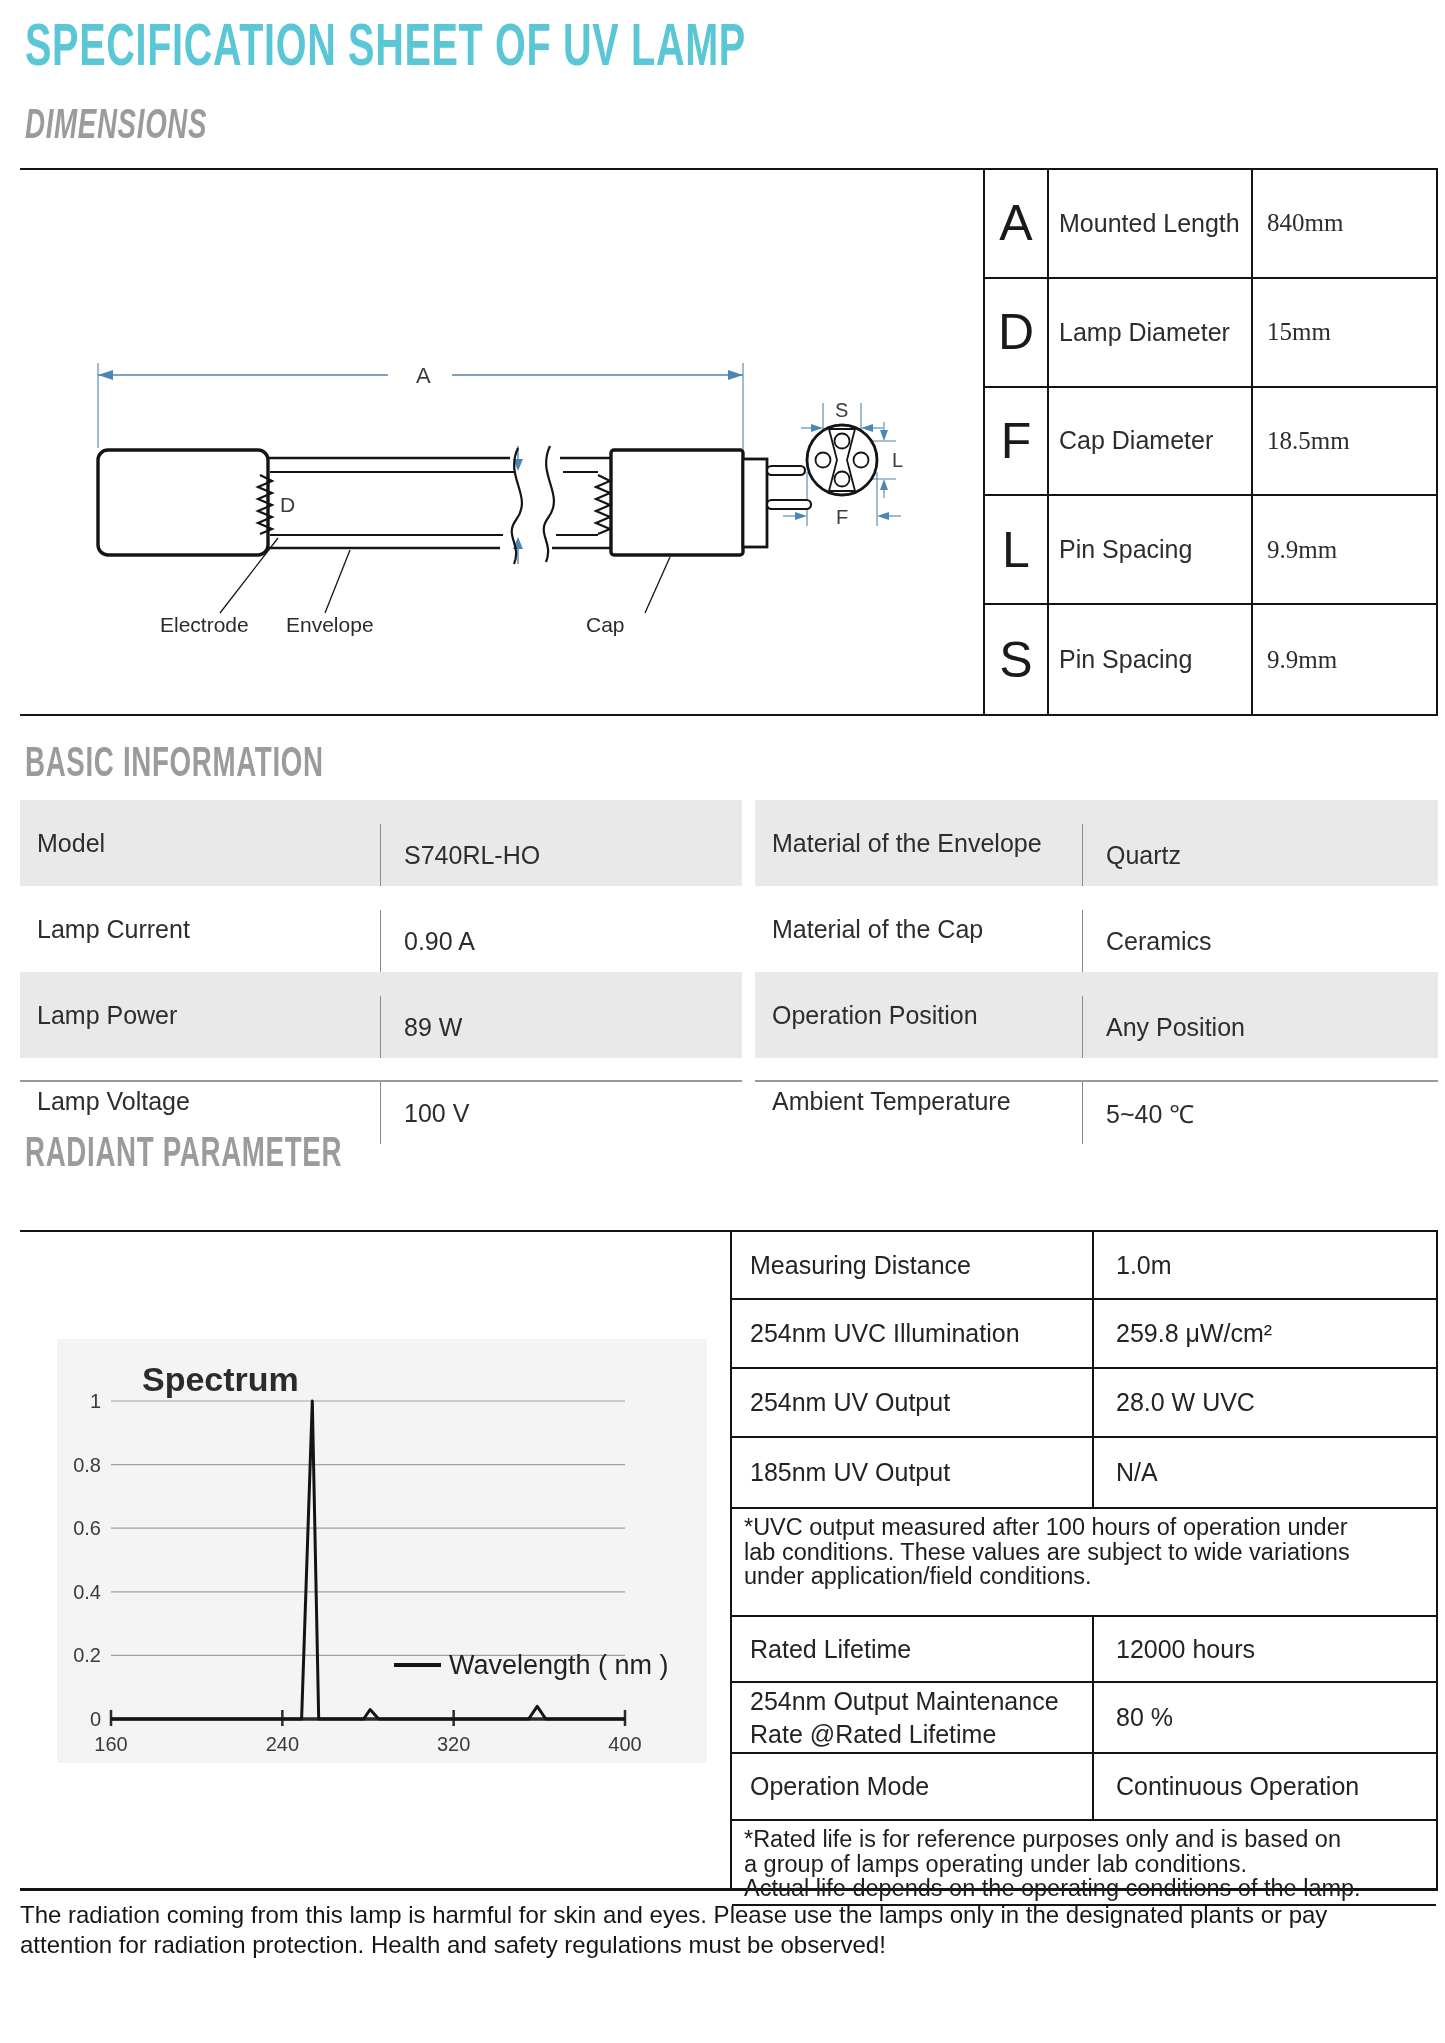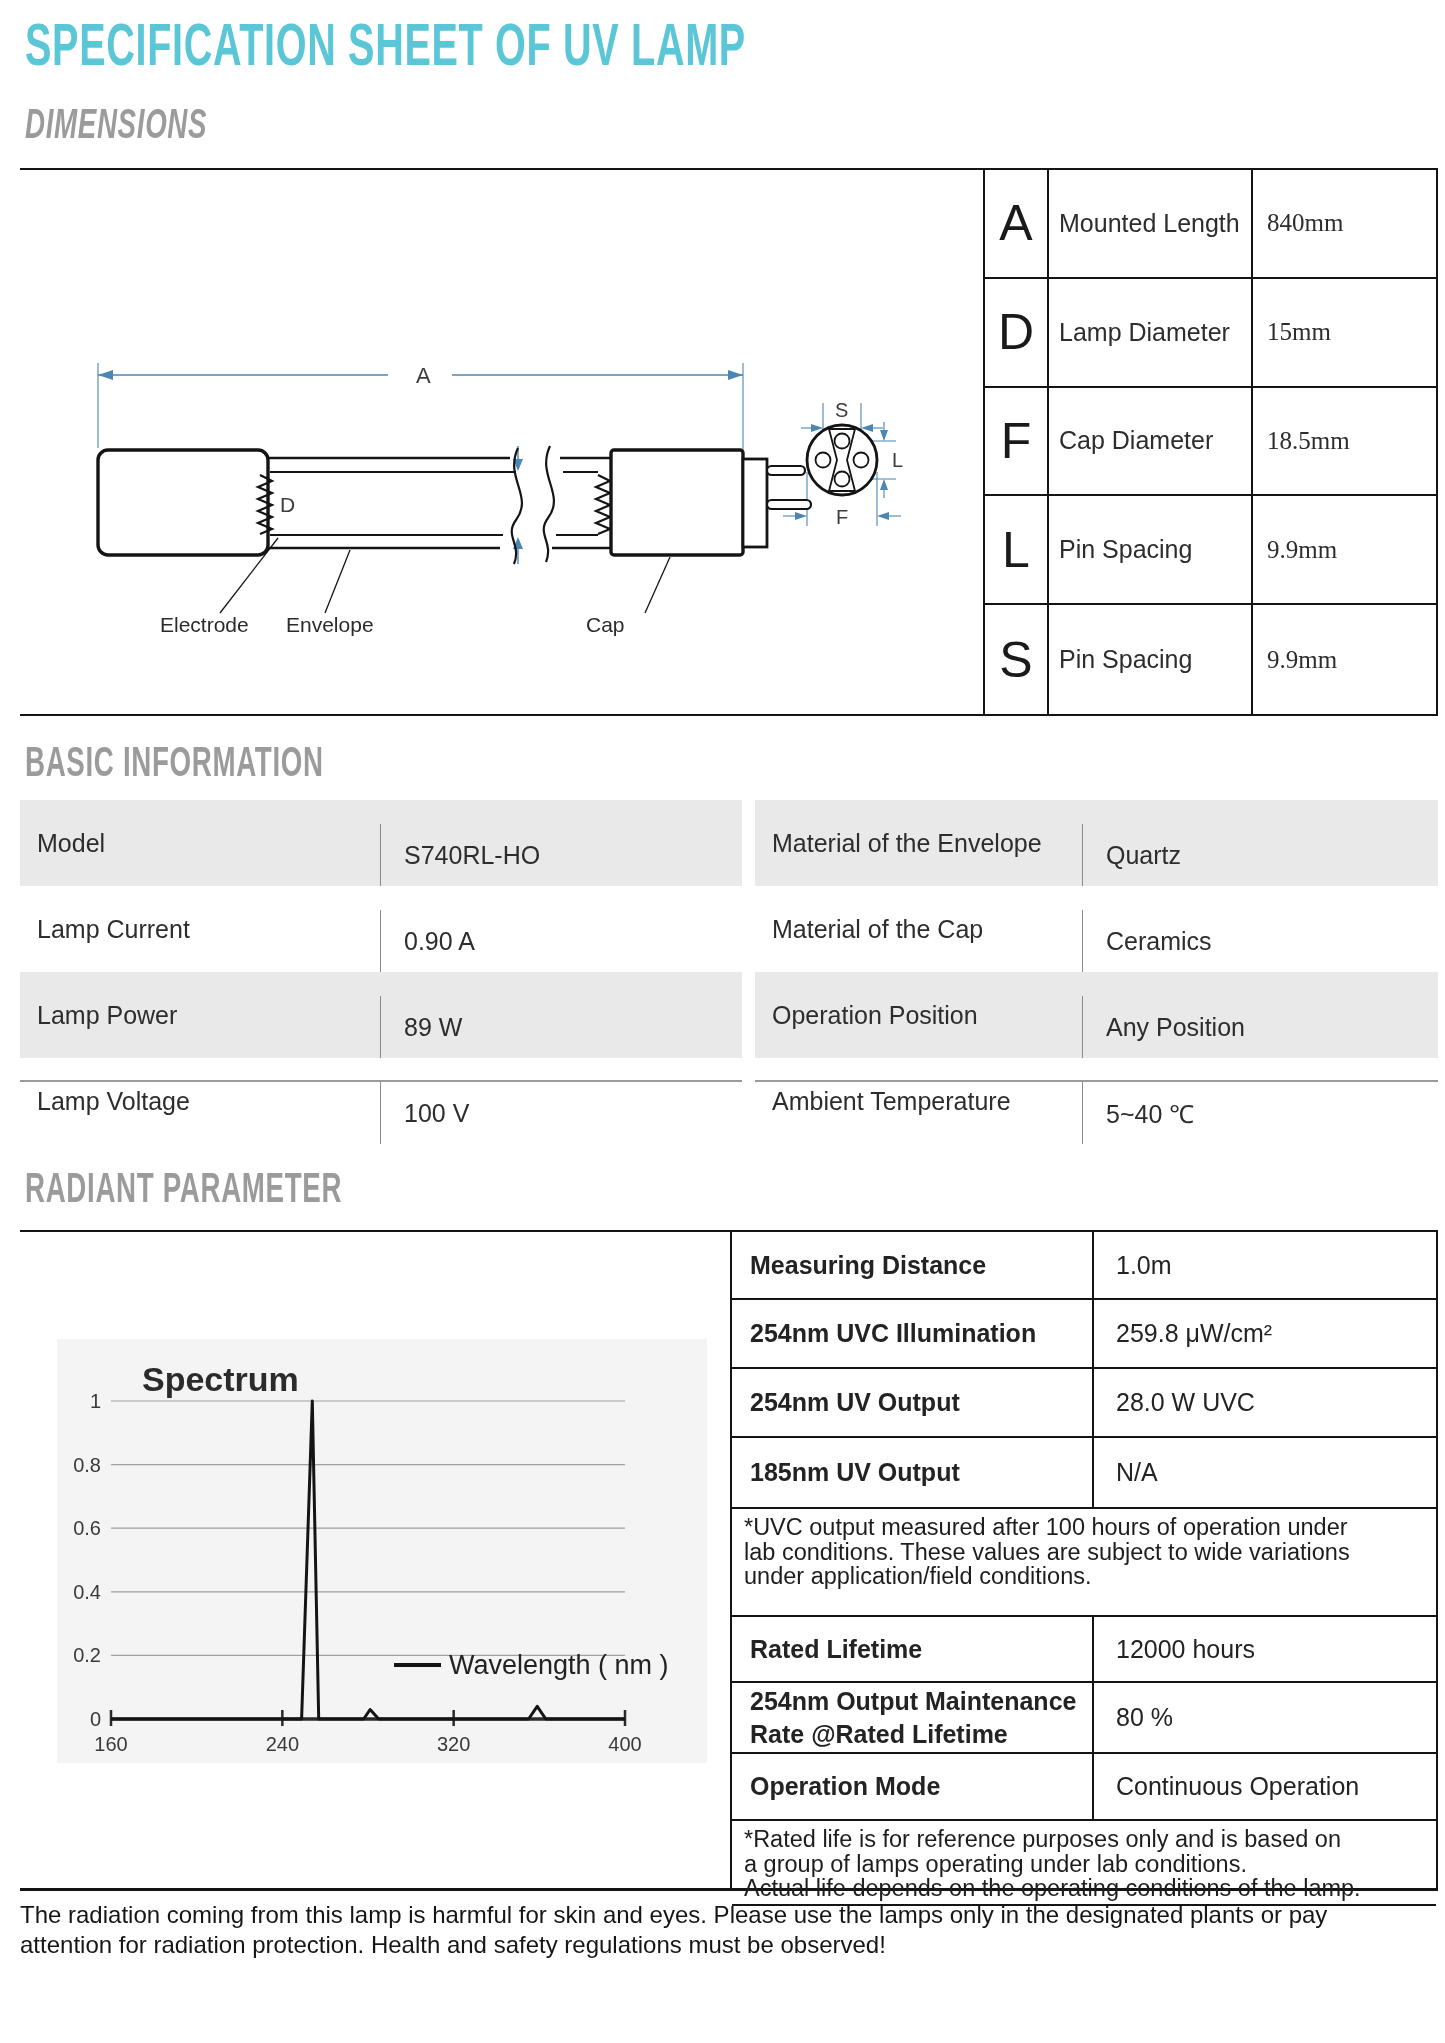--- a/index.html
+++ b/index.html
@@ -16,21 +16,21 @@
     font-weight:bold;
     transform:scaleX(0.66);
     transform-origin:0 60%;
     letter-spacing:1px;
     white-space:nowrap;
   }
   .page-title{position:absolute;left:25px;top:10px;font-size:60px;color:var(--accent);}
   .section-heading{position:absolute;left:25px;font-size:42px;color:var(--heading-gray);}
   #h-dimensions{top:100px;font-style:italic;}
   #h-basic{top:738px;}
-  #h-radiant{top:1164px;}
+  #h-radiant{top:1128px;}
 
   
   .dim-section{
     position:absolute;left:20px;top:168px;width:1418px;height:548px;
     border-top:2.5px solid #141414;border-bottom:2.5px solid #141414;
     box-sizing:border-box;
   }
   .lamp-svg{position:absolute;left:0;top:0;}
   .dim-table{
     position:absolute;right:0;top:0;bottom:0;width:455px;
@@ -78,21 +78,21 @@
   }
   .chart-svg{position:absolute;left:37px;top:107px;}
   .radiant-table{
     position:absolute;right:0;top:0;height:656px;width:708px;
     border-left:2.5px solid #141414;border-right:2.5px solid #141414;
     display:flex;flex-direction:column;box-sizing:border-box;
   }
   .r-row{display:grid;grid-template-columns:360px 1fr;border-bottom:2.5px solid #141414;box-sizing:border-box;flex:0 0 auto;}
   .r-row:last-child{border-bottom:none;}
   .r-label{display:flex;align-items:center;padding-left:18px;font-size:25px;color:#232323;}
-  .r-label span{max-width:330px;line-height:1.3;font-weight:bold;}
+  .r-label span{max-width:330px;line-height:1.3;}
   .r-value{display:flex;align-items:center;padding-left:22px;font-size:25px;color:#232323;border-left:2.5px solid #141414;}
   .r-note{display:block;padding:6px 10px 0 12px;font-size:23.5px;line-height:24.5px;color:#1d1d1d;border-bottom:2.5px solid #141414;box-sizing:border-box;flex:0 0 auto;overflow:hidden;}
 
   .footer-text{
     position:absolute;left:20px;top:1900px;width:1400px;
     font-size:24px;line-height:30px;color:#161616;
   }
   .footer-text .inner{display:block;max-width:1398px;}
 </style>
 </head>

